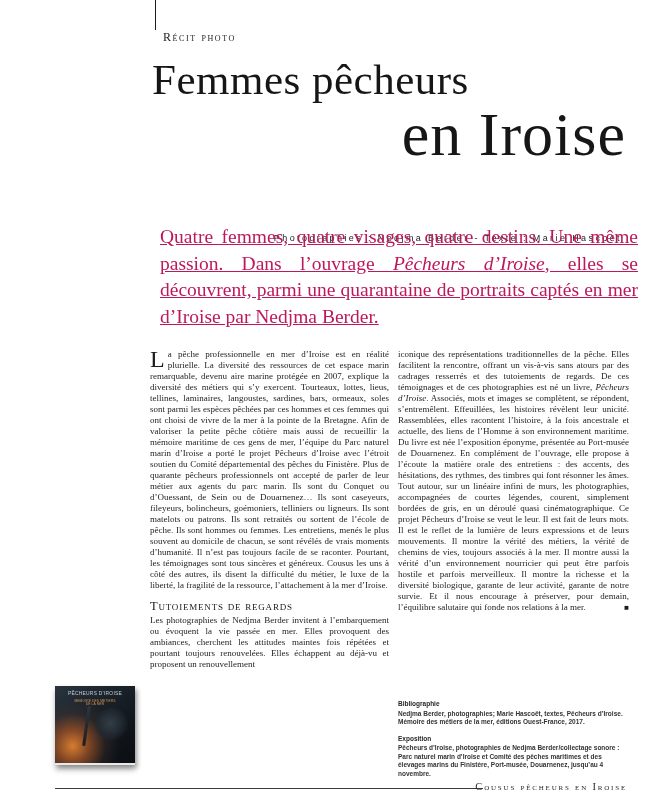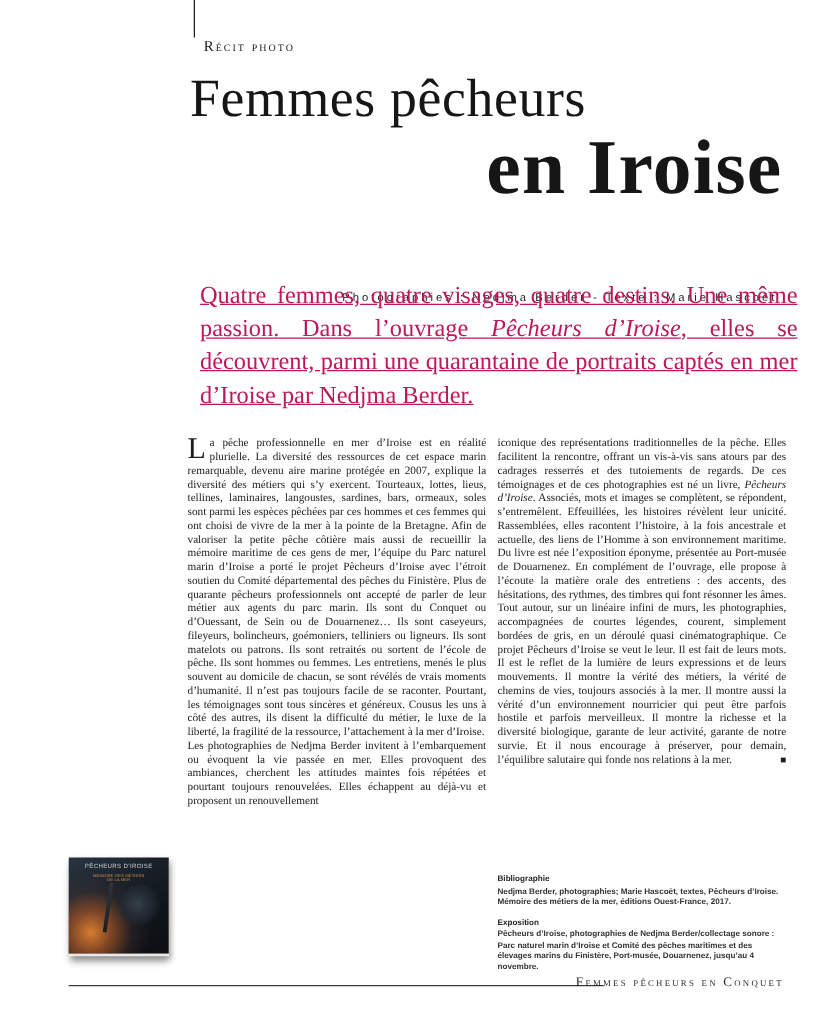--- a/index.html
+++ b/index.html
@@ -11,21 +11,21 @@
   .abs{position:absolute;}
 
   
   .kicker-rule{left:155px;top:0;width:1px;height:30px;background:#1c1c1c;}
   .kicker{left:163px;top:30px;font-size:12px;font-variant:small-caps;
     letter-spacing:1.6px;color:#1c1c1c;}
 
   
   .title1{left:152px;top:58px;font-size:43px;font-weight:400;letter-spacing:0.5px;
     color:#161616;line-height:1;}
-  .title2{right:24px;top:103px;font-size:62px;font-weight:700;letter-spacing:1px;
+  .title2{right:24px;top:103px;font-size:62px;font-weight:400;letter-spacing:1px;
     color:#161616;line-height:1;text-align:right;}
 
   
   .byline{right:28px;top:189px;font-family:"Liberation Sans",sans-serif;
     font-size:9px;letter-spacing:2.4px;color:#222;text-align:right;margin-top:44px;}
 
   
   .lede{left:160px;top:224px;width:478px;font-size:19.5px;line-height:26.5px;
     text-align:justify;color:#be185d;text-decoration:underline;}
   .lede i{font-style:italic;}
@@ -83,20 +83,21 @@
 <h1 class="abs title2" style="margin:0;">en Iroise</h1>
 
 <div class="abs byline">Photographies : Nedjma Berder - Texte : Marie Hascoët</div>
 
 <div class="abs lede">
   <span>Quatre femmes, quatre visages, quatre destins. Une même passion. Dans l’ouvrage </span><i>Pêcheurs d’Iroise</i><span>, elles se découvrent, parmi une quarantaine de portraits captés en mer d’Iroise par Nedjma Berder.</span>
 </div>
 
 <div class="abs col col-left">
   <p><span class="dropcap">L</span><span>a pêche professionnelle en mer d’Iroise est en réalité plurielle. La diversité des ressources de cet espace marin remarquable, devenu aire marine protégée en 2007, explique la diversité des métiers qui s’y exercent. Tourteaux, lottes, lieus, tellines, laminaires, langoustes, sardines, bars, ormeaux, soles sont parmi les espèces pêchées par ces hommes et ces femmes qui ont choisi de vivre de la mer à la pointe de la Bretagne. Afin de valoriser la petite pêche côtière mais aussi de recueillir la mémoire maritime de ces gens de mer, l’équipe du Parc naturel marin d’Iroise a porté le projet Pêcheurs d’Iroise avec l’étroit soutien du Comité départemental des pêches du Finistère. Plus de quarante pêcheurs professionnels ont accepté de parler de leur métier aux agents du parc marin. Ils sont du Conquet ou d’Ouessant, de Sein ou de Douarnenez… Ils sont caseyeurs, fileyeurs, bolincheurs, goémoniers, telliniers ou ligneurs. Ils sont matelots ou patrons. Ils sont retraités ou sortent de l’école de pêche. Ils sont hommes ou femmes. Les entretiens, menés le plus souvent au domicile de chacun, se sont révélés de vrais moments d’humanité. Il n’est pas toujours facile de se raconter. Pourtant, les témoignages sont tous sincères et généreux. Cousus les uns à côté des autres, ils disent la difficulté du métier, le luxe de la liberté, la fragilité de la ressource, l’attachement à la mer d’Iroise.</span></p>
+  <h2 class="section-heading">Tutoiements de regards</h2>
   <p>Les photographies de Nedjma Berder invitent à l’embarquement ou évoquent la vie passée en mer. Elles provoquent des ambiances, cherchent les attitudes maintes fois répétées et pourtant toujours renouvelées. Elles échappent au déjà-vu et proposent un renouvellement</p>
 </div>
 
 <div class="abs col col-right">
   <p><span>iconique des représentations traditionnelles de la pêche. Elles facilitent la rencontre, offrant un vis-à-vis sans atours par des cadrages resserrés et des tutoiements de regards. De ces témoignages et de ces photographies est né un livre, </span><i>Pêcheurs d’Iroise</i><span>. Associés, mots et images se complètent, se répondent, s’entremêlent. Effeuillées, les histoires révèlent leur unicité. Rassemblées, elles racontent l’histoire, à la fois ancestrale et actuelle, des liens de l’Homme à son environnement maritime. Du livre est née l’exposition éponyme, présentée au Port-musée de Douarnenez. En complément de l’ouvrage, elle propose à l’écoute la matière orale des entretiens : des accents, des hésitations, des rythmes, des timbres qui font résonner les âmes. Tout autour, sur un linéaire infini de murs, les photographies, accompagnées de courtes légendes, courent, simplement bordées de gris, en un déroulé quasi cinématographique. Ce projet Pêcheurs d’Iroise se veut le leur. Il est fait de leurs mots. Il est le reflet de la lumière de leurs expressions et de leurs mouvements. Il montre la vérité des métiers, la vérité de chemins de vies, toujours associés à la mer. Il montre aussi la vérité d’un environnement nourricier qui peut être parfois hostile et parfois merveilleux. Il montre la richesse et la diversité biologique, garante de leur activité, garante de notre survie. Et il nous encourage à préserver, pour demain, l’équilibre salutaire qui fonde nos relations à la mer.</span><span class="end-mark">■</span></p>
 </div>
 
 <div class="abs biblio">
   <p class="bhead">Bibliographie</p>
   <p class="bentry">Nedjma Berder, photographies; Marie Hascoët, textes, Pêcheurs d’Iroise. Mémoire des métiers de la mer, éditions Ouest-France, 2017.</p>
@@ -105,13 +106,13 @@
 </div>
 
 <div class="abs book">
   <div class="book-mast"></div>
   <div class="book-gear"></div>
   <div class="book-title">Pêcheurs d’Iroise</div>
   <div class="book-subtitle">Mémoire des métiers de la mer</div>
 </div>
 
 <div class="abs footer-rule"></div>
-<div class="abs footer-text">Femmes pêcheurs en Conquet</div>
+<div class="abs footer-text">Cousus pêcheurs en Iroise</div>
 
 </body></html>

